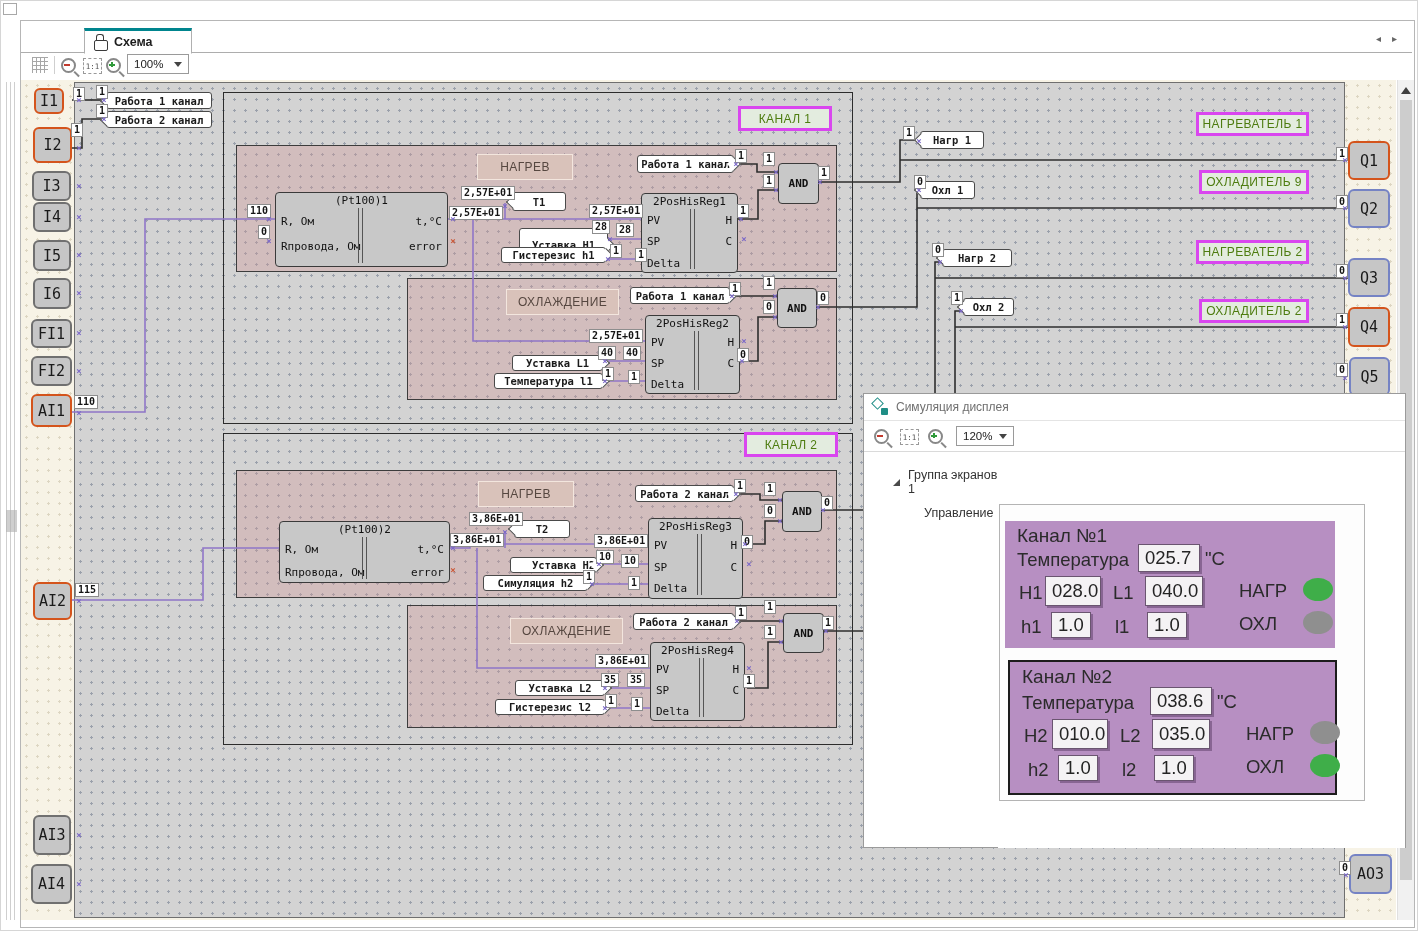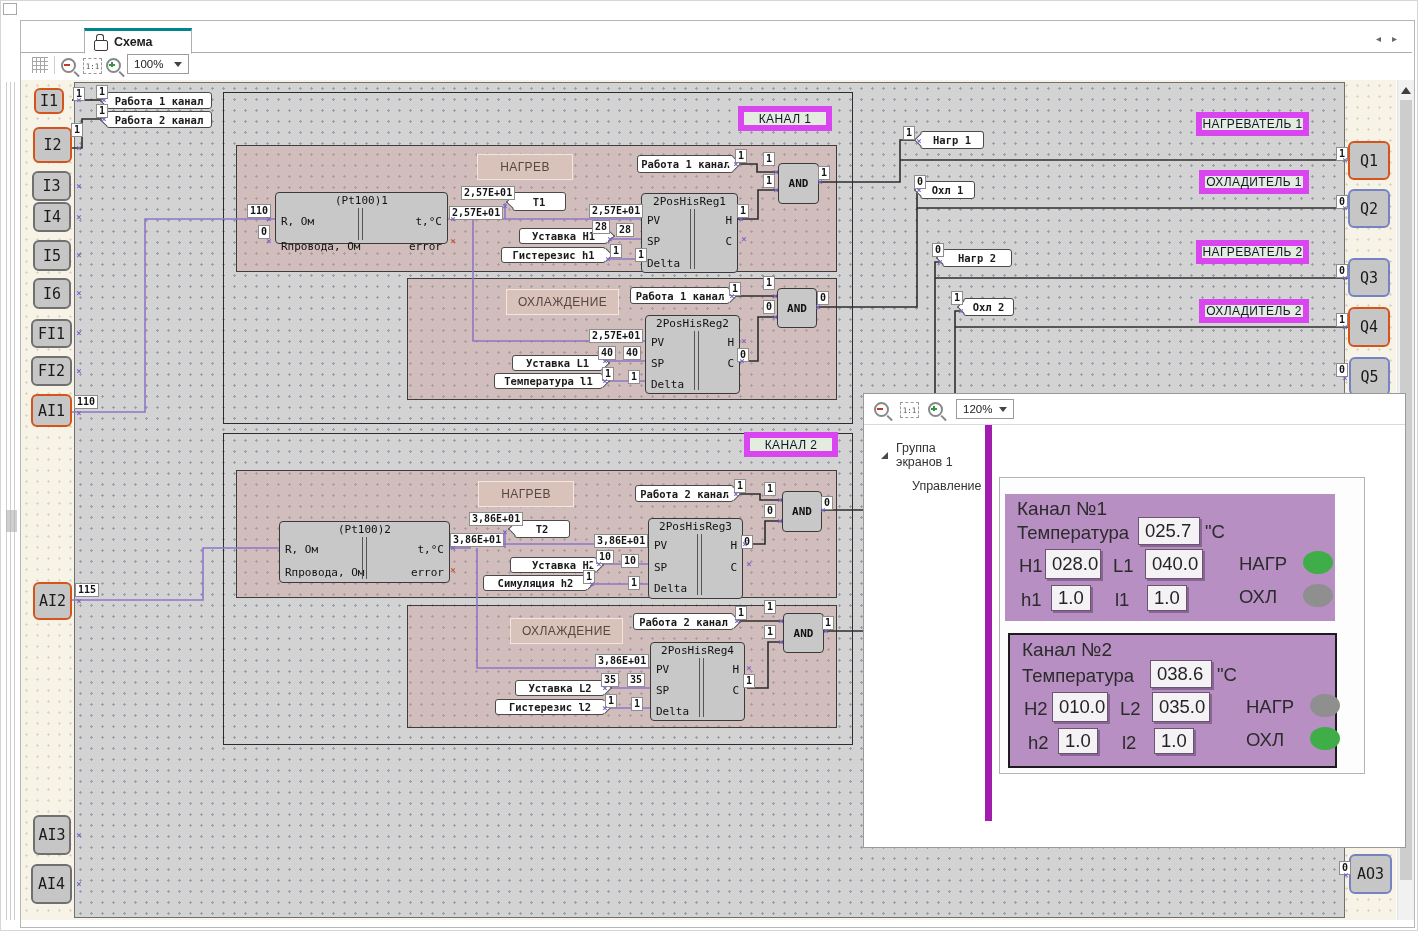--- a/index.html
+++ b/index.html
@@ -45,21 +45,21 @@
   .wd{fill:none;stroke:#2e2e2e;stroke-width:1.6;}
   .wp{fill:none;stroke:#8f76c8;stroke-width:1.6;}
   .io{position:absolute;background:#c6c6c6;border:2.5px solid #707070;border-radius:6px;display:flex;align-items:center;
       justify-content:center;font:15px "DejaVu Sans Mono",monospace;color:#1a1a1a;box-sizing:border-box;z-index:4;}
   .io.orange{border-color:#d4541c;}
   .io.blue{border-color:#7583c4;}
   .group{position:absolute;border:1.4px solid #2c2c2c;z-index:1;box-sizing:border-box;}
   .pinkgroup{position:absolute;border:1.2px solid #3c3c3c;background:rgba(210,150,150,0.35);z-index:1;box-sizing:border-box;}
   .glabel{position:absolute;display:flex;align-items:center;justify-content:center;font-size:12px;letter-spacing:.4px;
       z-index:2;box-sizing:border-box;}
-  .glabel.green{background:#e3ecdf;border:6px solid #d946ef;color:#0f172a;}
+  .glabel.green{background:#e3ecdf;border:3px solid #d946ef;color:#4d7c0f;}
   .glabel.tan{background:#d9c2ba;border:1px solid #f3e6de;color:#564740;}
   .fb{position:absolute;background:#c8c8c8;border:1.6px solid #3a3a3a;border-radius:4px;box-sizing:border-box;z-index:3;
       font:11px "DejaVu Sans Mono",monospace;color:#111;}
   .fb-title{text-align:center;height:16px;line-height:16px;white-space:nowrap;overflow:hidden;}
   .fb-row{display:flex;justify-content:space-between;padding:0 5px;white-space:nowrap;}
   .fb-div{position:absolute;top:15px;bottom:3px;width:3px;border-left:1.5px solid #555;border-right:1.5px solid #555;}
   .and{position:absolute;background:#c8c8c8;border:1.6px solid #3a3a3a;border-radius:4px;display:flex;align-items:center;
       justify-content:center;font:bold 11px "DejaVu Sans Mono",monospace;color:#111;z-index:3;}
   .tag{position:absolute;background:#fff;border:1.4px solid #4a4a4a;border-radius:3px;
       font:bold 10.5px "DejaVu Sans Mono",monospace;color:#1a1a1a;display:flex;align-items:center;justify-content:center;
@@ -77,21 +77,21 @@
   #vsb-up .tri-up{width:0;height:0;border-left:5px solid transparent;border-right:5px solid transparent;border-bottom:7px solid #3f3f3f;}
   #vsb-thumb{position:absolute;left:2px;top:20px;width:12px;height:780px;background:#cdcdcd;}
   
   #sim{position:absolute;left:863px;top:393px;width:543px;height:455px;background:#fff;border:1px solid #9a9a9a;z-index:20;box-sizing:border-box;}
   #sim-title{height:26px;border-bottom:1px solid #e4e4e4;display:flex;align-items:center;gap:8px;padding:0 8px;font-size:12px;color:#6f6f6f;}
   .simico{position:relative;width:16px;height:16px;flex:0 0 auto;}
   .simico:before{content:"";position:absolute;left:1px;top:0px;width:7px;height:7px;border:1.5px solid #1f8e86;transform:rotate(45deg);}
   .simico:after{content:"";position:absolute;right:0px;bottom:0px;width:7px;height:7px;background:#1f8e86;border-radius:1px;}
   #sim-toolbar{position:relative;height:30px;border-bottom:1px solid #dadada;}
   #sim-body{position:relative;height:396px;}
-  #sim-tree{position:absolute;left:4px;top:0;width:124px;height:100%;border-right:7px solid #a21caf;box-sizing:border-box;}
+  #sim-tree{position:absolute;left:16px;top:0;width:124px;height:100%;border-right:1px solid #a21caf;box-sizing:border-box;}
   .tree-item1{position:absolute;left:13px;top:16px;display:flex;align-items:center;gap:8px;font-size:12.5px;color:#333;}
   .tree-tri{width:0;height:0;border-bottom:7px solid #4a4a4a;border-left:7px solid transparent;}
   .tree-item2{position:absolute;left:44px;top:54px;font-size:12.5px;color:#333;}
   #sim-canvas{position:absolute;left:134px;top:0;right:0;bottom:0;background:#fff;}
   #screen-rect{position:absolute;left:1px;top:52px;width:366px;height:297px;border:1px solid #b4b4b4;background:#fdfdfd;box-sizing:border-box;}
   .dsp{position:absolute;background:#b78fc2;box-sizing:border-box;}
   #dsp1{left:7px;top:69px;width:330px;height:127px;}
   #dsp2{left:10px;top:208px;width:329px;height:135px;border:2px solid #1c1c1c;}
   .dsp-text{position:absolute;font-size:18.5px;color:#2b2b2b;white-space:nowrap;}
   .dsp-title{font-size:19px;}
@@ -182,42 +182,42 @@
     <div class="pinkgroup" style="left: 407px; top: 278px; width: 430px; height: 122px; pointer-events: auto;"></div>
     <div class="pinkgroup" style="left: 236px; top: 470px; width: 601px; height: 128px; pointer-events: auto;"></div>
     <div class="pinkgroup" style="left: 407px; top: 605px; width: 430px; height: 123px; pointer-events: auto;"></div>
     <div class="glabel green" style="left: 738px; top: 106px; width: 94px; height: 25px; pointer-events: auto;">КАНАЛ 1</div>
     <div class="glabel green" style="left: 744px; top: 432px; width: 94px; height: 25px; pointer-events: auto;">КАНАЛ 2</div>
     <div class="glabel tan" style="left: 477px; top: 154px; width: 96px; height: 26px; pointer-events: auto;">НАГРЕВ</div>
     <div class="glabel tan" style="left: 506px; top: 289px; width: 113px; height: 26px; pointer-events: auto;">ОХЛАЖДЕНИЕ</div>
     <div class="glabel tan" style="left: 478px; top: 481px; width: 96px; height: 26px; pointer-events: auto;">НАГРЕВ</div>
     <div class="glabel tan" style="left: 510px; top: 618px; width: 113px; height: 26px; pointer-events: auto;">ОХЛАЖДЕНИЕ</div>
     <div class="glabel green" style="left: 1196px; top: 112px; width: 113px; height: 24px; pointer-events: auto;">НАГРЕВАТЕЛЬ 1</div>
-    <div class="glabel green" style="left: 1199px; top: 170px; width: 110px; height: 24px; pointer-events: auto;">ОХЛАДИТЕЛЬ 1</div>
+    <div class="glabel green" style="left: 1199px; top: 170px; width: 110px; height: 24px; pointer-events: auto;">ОХЛАДИТЕЛЬ 9</div>
     <div class="glabel green" style="left: 1196px; top: 240px; width: 113px; height: 24px; pointer-events: auto;">НАГРЕВАТЕЛЬ 2</div>
     <div class="glabel green" style="left: 1199px; top: 299px; width: 110px; height: 24px; pointer-events: auto;">ОХЛАДИТЕЛЬ 2</div>
     <div class="io orange" style="left: 34px; top: 88px; width: 30px; height: 26px; pointer-events: auto;">I1</div>
     <div class="io orange" style="left: 33px; top: 127px; width: 39px; height: 36px; pointer-events: auto;">I2</div>
     <div class="io gray" style="left: 32px; top: 171px; width: 39px; height: 30px; pointer-events: auto;">I3</div>
     <div class="io gray" style="left: 33px; top: 202px; width: 38px; height: 30px; pointer-events: auto;">I4</div>
     <div class="io gray" style="left: 33px; top: 240px; width: 38px; height: 31px; pointer-events: auto;">I5</div>
     <div class="io gray" style="left: 33px; top: 278px; width: 38px; height: 31px; pointer-events: auto;">I6</div>
     <div class="io gray" style="left: 31px; top: 319px; width: 41px; height: 29px; pointer-events: auto;">FI1</div>
     <div class="io gray" style="left: 31px; top: 356px; width: 41px; height: 30px; pointer-events: auto;">FI2</div>
     <div class="io orange" style="left: 31px; top: 394px; width: 41px; height: 33px; pointer-events: auto;">AI1</div>
     <div class="io orange" style="left: 33px; top: 582px; width: 39px; height: 38px; pointer-events: auto;">AI2</div>
     <div class="io gray" style="left: 33px; top: 815px; width: 38px; height: 40px; pointer-events: auto;">AI3</div>
     <div class="io gray" style="left: 31px; top: 864px; width: 41px; height: 40px; pointer-events: auto;">AI4</div>
     <div class="io orange" style="left: 1348px; top: 141px; width: 42px; height: 39px; pointer-events: auto;">Q1</div>
     <div class="io blue" style="left: 1348px; top: 189px; width: 42px; height: 39px; pointer-events: auto;">Q2</div>
     <div class="io blue" style="left: 1348px; top: 258px; width: 42px; height: 39px; pointer-events: auto;">Q3</div>
     <div class="io orange" style="left: 1348px; top: 307px; width: 42px; height: 40px; pointer-events: auto;">Q4</div>
     <div class="io blue" style="left: 1349px; top: 357px; width: 41px; height: 39px; pointer-events: auto;">Q5</div>
     <div class="io blue" style="left: 1349px; top: 854px; width: 43px; height: 40px; pointer-events: auto;">AO3</div>
-    <div class="fb" style="left: 275px; top: 192px; width: 173px; height: 52px; pointer-events: auto;">
+    <div class="fb" style="left: 275px; top: 192px; width: 173px; height: 75px; pointer-events: auto;">
       <div class="fb-title">(Pt100)1</div>
       <div class="fb-row" style="height: 25px; line-height: 25px;">
         <span>R, Ом</span>
         <span>t,°C</span>
       </div>
       <div class="fb-row" style="height: 25px; line-height: 25px;">
         <span>Rпровода, Ом</span>
         <span>error</span>
       </div>
       <div class="fb-div" style="left: 82px;"></div>
@@ -298,21 +298,21 @@
       </div>
       <div class="fb-div" style="left: 48px;"></div>
     </div>
     <div class="and" style="left: 778px; top: 163px; width: 39px; height: 39px; pointer-events: auto;">AND</div>
     <div class="and" style="left: 777px; top: 288px; width: 38px; height: 38px; pointer-events: auto;">AND</div>
     <div class="and" style="left: 782px; top: 491px; width: 38px; height: 39px; pointer-events: auto;">AND</div>
     <div class="and" style="left: 783px; top: 613px; width: 39px; height: 38px; pointer-events: auto;">AND</div>
     <div class="tag left" style="left: 106px; top: 92px; width: 106px; height: 17px; pointer-events: auto;">Работа 1 канал</div>
     <div class="tag left" style="left: 106px; top: 111px; width: 106px; height: 17px; pointer-events: auto;">Работа 2 канал</div>
     <div class="tag left" style="left: 512px; top: 192px; width: 54px; height: 19px; pointer-events: auto;">T1</div>
-    <div class="tag right" style="left: 519px; top: 228px; width: 89px; height: 16px; pointer-events: auto;">Уставка H1</div>
+    <div class="tag right" style="left: 519px; top: 228px; width: 89px; height: 33px; pointer-events: auto;">Уставка H1</div>
     <div class="tag right" style="left: 501px; top: 247px; width: 105px; height: 16px; pointer-events: auto;">Гистерезис h1</div>
     <div class="tag right" style="left: 637px; top: 155px; width: 97px; height: 18px; pointer-events: auto;">Работа 1 канал</div>
     <div class="tag right" style="left: 630px; top: 287px; width: 100px; height: 17px; pointer-events: auto;">Работа 1 канал</div>
     <div class="tag right" style="left: 512px; top: 355px; width: 91px; height: 16px; pointer-events: auto;">Уставка L1</div>
     <div class="tag right" style="left: 494px; top: 373px; width: 109px; height: 16px; pointer-events: auto;">Температура l1</div>
     <div class="tag left" style="left: 514px; top: 520px; width: 56px; height: 18px; pointer-events: auto;">T2</div>
     <div class="tag right" style="left: 510px; top: 557px; width: 87px; height: 16px; pointer-events: auto; padding-left: 20px;">Уставка H2</div>
     <div class="tag right" style="left: 483px; top: 575px; width: 105px; height: 16px; pointer-events: auto;">Симуляция h2</div>
     <div class="tag right" style="left: 635px; top: 485px; width: 99px; height: 17px; pointer-events: auto;">Работа 2 канал</div>
     <div class="tag right" style="left: 633px; top: 613px; width: 101px; height: 17px; pointer-events: auto;">Работа 2 канал</div>
@@ -450,20 +450,24 @@
   </div>
 
 <div id="vsb">
   <div id="vsb-up">
       <span class="tri-up"></span>
     </div>
   <div id="vsb-thumb"></div>
 </div>
 
 <div id="sim">
+  <div id="sim-title">
+    <span class="simico"></span>
+    <span>Симуляция дисплея</span>
+  </div>
   <div id="sim-toolbar">
     <div class="mag" style="left:10px;top:8px;">
         <span class="bar"></span>
       </div>
     <div class="ico-11" style="left:36px;top:8px;">1:1</div>
     <div class="mag plus" style="left:64px;top:8px;">
         <span class="bar"></span>
         <span class="bar2"></span>
       </div>
     <div class="dd" style="left:92px;top:5px;width:58px;">

